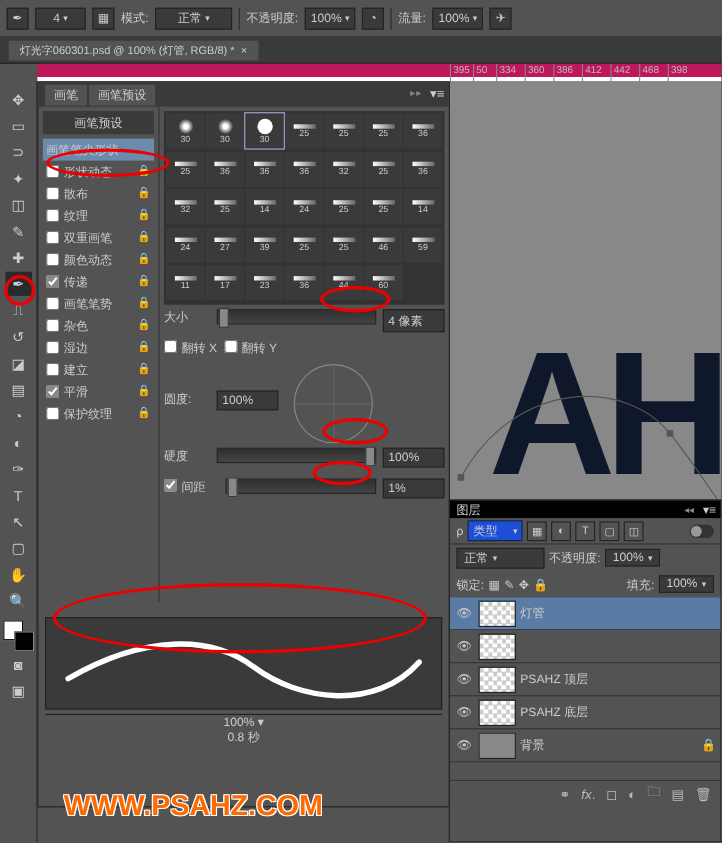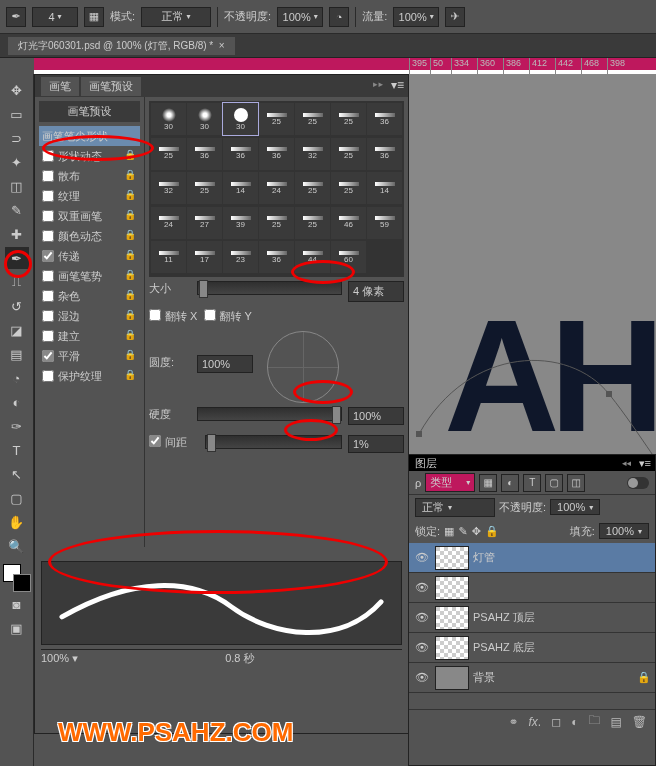--- a/index.html
+++ b/index.html
@@ -47,27 +47,27 @@
   .ctl .slider .thumb{ position:absolute; top:-2px; width:9px; height:18px; background:#888; border:1px solid #333;}
   .ctl .val{ width:56px; margin-left:6px; padding:2px 4px; background:#3a3a3a; border:1px solid #222; text-align:left;}
   .ctl .cb{ margin-right:4px;}
   .angle-box{ display:flex; align-items:center; margin-top:4px;}
   .angle-box .col{ display:flex; flex-direction:column; gap:4px;}
   .angle-box .circ{ width:72px; height:72px; border:1px solid #888; border-radius:50%; position:relative; margin-left:14px;}
   .angle-box .circ:before{content:"";position:absolute;left:50%;top:0;width:1px;height:100%;background:#666;}
   .angle-box .circ:after{content:"";position:absolute;top:50%;left:0;height:1px;width:100%;background:#666;}
   .preview{ margin:14px 6px 0 6px; height:84px; background:#3a3a3a; border:1px solid #222; position:relative;}
   .preview svg{ position:absolute; inset:0;}
-  .timeline{ margin:4px 6px; height:18px; border-top:1px solid #222; display:flex; justify-content:space-between; align-items:center;}
+  .timeline{ margin:4px 6px; height:18px; border-top:1px solid #222; display:flex; justify-content:space-between; align-items:center;flex-direction:column;}
   .canvas{ position:absolute; left:375px; right:0; top:0; bottom:0; background:#888; overflow:hidden;}
   .canvas .txt{ position:absolute; left:35px; top:210px; font-size:160px; font-weight:900; color:#0f172a; letter-spacing:-10px;}
   .canvas .path{ position:absolute; left:0px; top:250px; width:280px; height:200px;}
   .layers{ position:absolute; right:0; bottom:0; width:248px; height:312px; background:#535353; border:1px solid #222; z-index:10;}
   .layers .filter{ display:flex; align-items:center; height:24px; padding:2px 6px; gap:4px; border-bottom:1px solid #333;}
-  .layers .filter .k{ width:50px; background:#be185d; border:1px solid #222; padding:1px 4px; display:flex; align-items:center;}
+  .layers .filter .k{ width:50px; background:#1d4ed8; border:1px solid #222; padding:1px 4px; display:flex; align-items:center;}
   .layers .filter .k:after{content:"▾"; margin-left:auto; font-size:8px;}
   .layers .filter .ic{ width:18px; height:18px; border:1px solid #222; display:flex; align-items:center; justify-content:center; font-size:10px;}
   .layers .filter .tog{ margin-left:auto; width:22px; height:12px; background:#333; border-radius:6px; position:relative;}
   .layers .filter .tog:after{content:"";position:absolute;left:1px;top:1px;width:10px;height:10px;background:#999;border-radius:50%;}
   .layers .opts{ display:flex; align-items:center; padding:2px 6px; height:24px; gap:4px;}
   .layers .opts .dd{ background:#3a3a3a; border:1px solid #222; padding:1px 6px; display:flex; align-items:center;}
   .layers .opts .dd:after{content:"▾"; margin-left:4px; font-size:8px;}
   .layers .list{ height:166px; overflow:hidden;}
   .layers .lrow{ display:flex; align-items:center; height:30px; border-bottom:1px solid #333; padding:0 4px;}
   .layers .lrow.sel{ background:#5a7ba4;}

